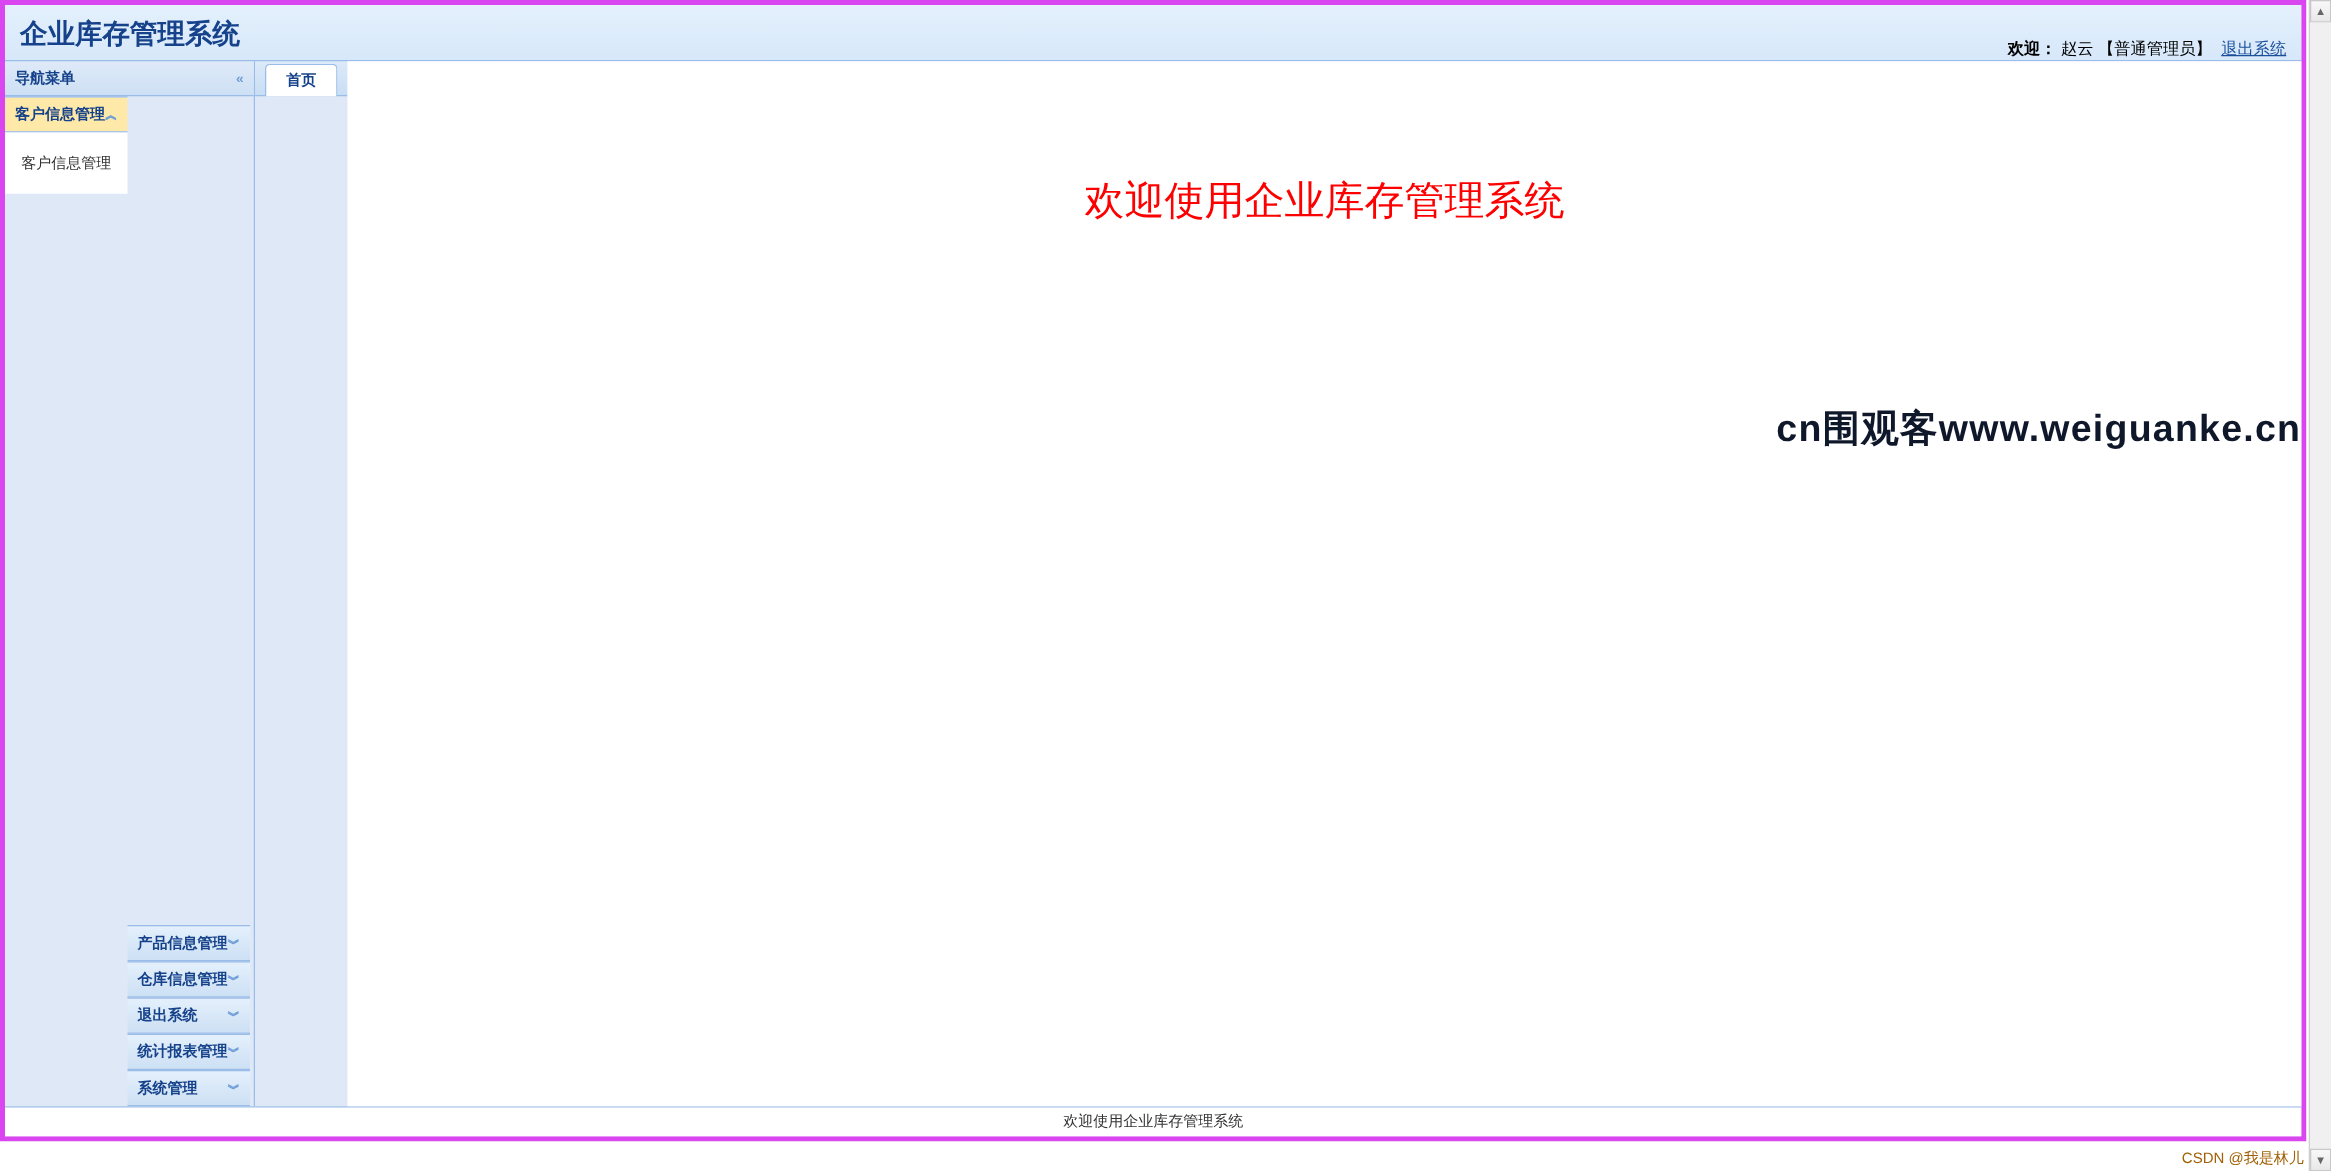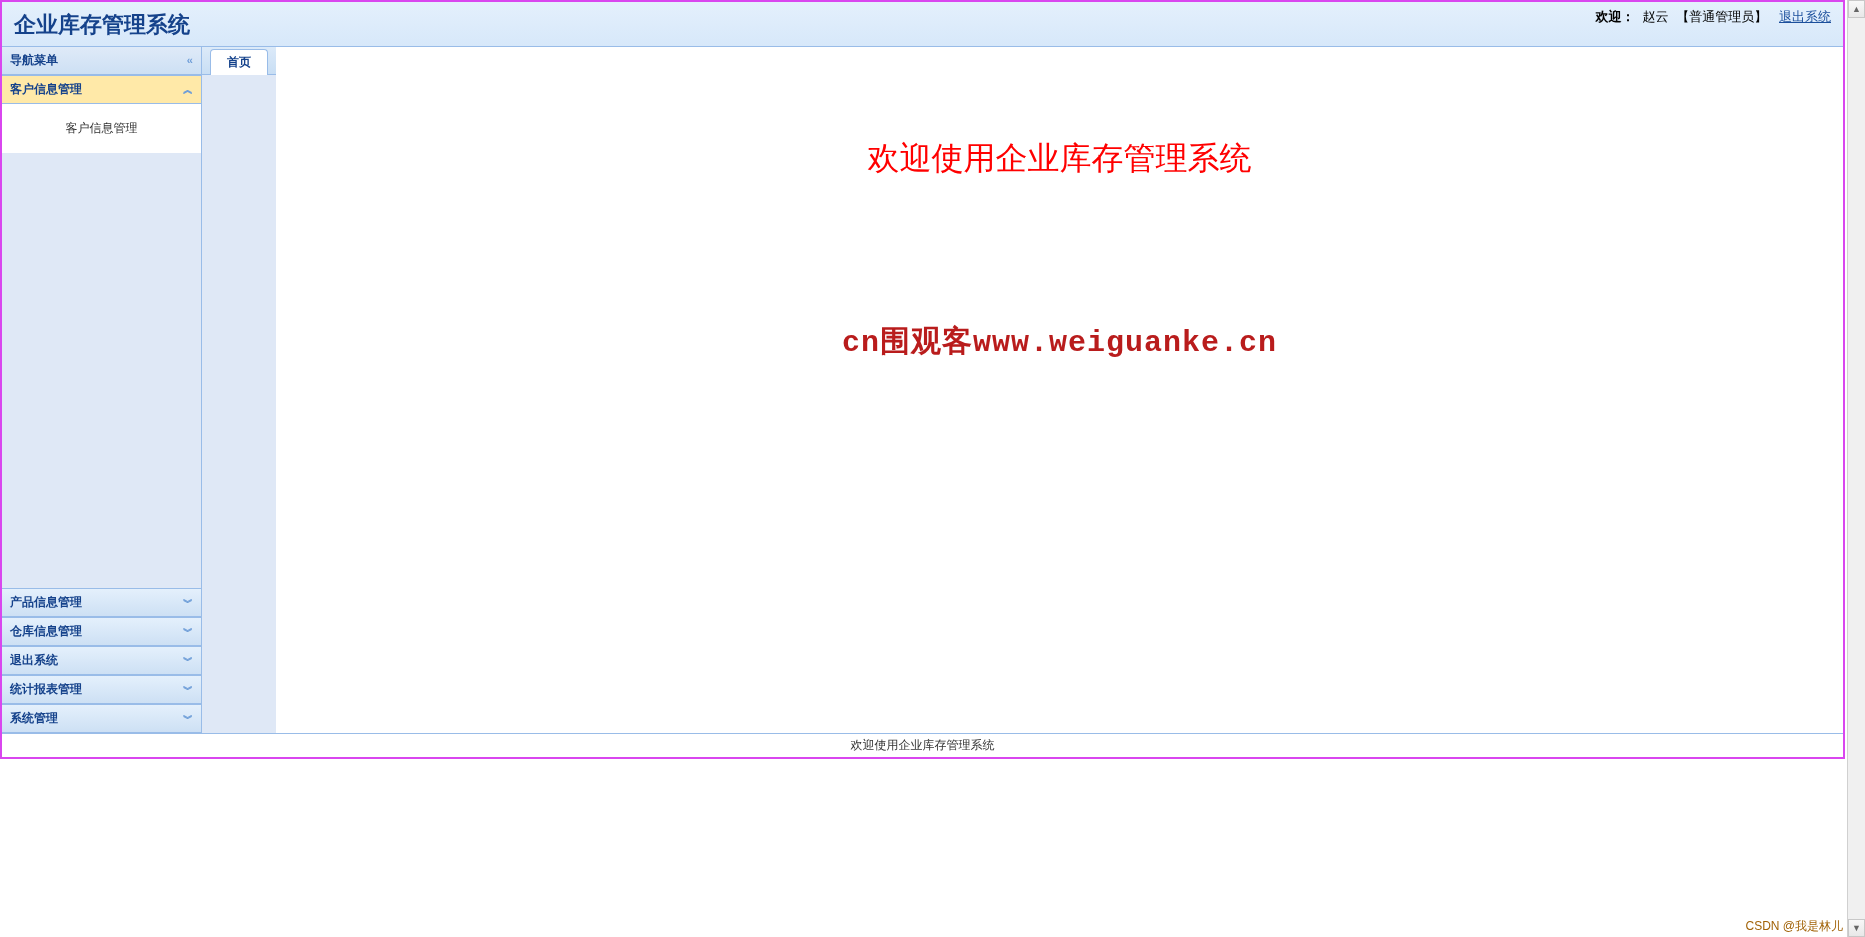--- a/index.html
+++ b/index.html
@@ -7,41 +7,40 @@
       font-family: "Microsoft YaHei", Arial, sans-serif;
       font-size: 12px;
       background: #fff;
       width: 1865px;
       height: 937px;
       overflow: hidden;
       position: relative;
     }
     .app-container {
       width: 1845px;
-      height: 759px;
+      height: 913px;
       display: flex;
       flex-direction: column;
-      border: 2px solid #d946ef;
-      font-family: Liberation Mono, monospace;
+      border: 4px solid #d946ef;
     }
     .header {
       background: linear-gradient(#e4f0fc, #d7e8fa);
       border-bottom: 1px solid #99bce8;
       padding: 8px 12px 6px;
       position: relative;
     }
     .app-title {
       font-size: 22px;
       font-weight: bold;
       color: #15428b;
     }
     .header-right {
       position: absolute;
       right: 12px;
-      bottom: 20px;
+      bottom: 0;
       font-size: 13px;
       color: #000;
     }
     .header-right .welcome-label { font-weight: bold; }
     .header-right a {
       color: #1b4f9c;
       text-decoration: underline;
       cursor: pointer;
       margin-left: 4px;
     }
@@ -67,21 +66,21 @@
       justify-content: space-between;
       align-items: center;
       cursor: pointer;
     }
     .collapse-icon {
       color: #6f9ed8;
       font-size: 11px;
     }
     .accordion {
       display: flex;
-      flex-direction: column;
+      flex-direction: row;
       flex: 1;
     }
     .accordion-top { }
     .accordion-bottom { margin-top: auto; text-align: right; }
     .acc-header {
       background: linear-gradient(#e4f0fc, #cde0f4);
       border-top: 1px solid #99bce8;
       border-bottom: 1px solid #99bce8;
       padding: 5px 8px;
       font-weight: bold;
@@ -143,24 +142,25 @@
       padding-top: 90px;
       text-align: center;
     }
     .welcome-title {
       color: red;
       font-size: 32px;
       font-weight: normal;
     }
     .watermark {
       margin-top: 140px;
-      color: #b91c1c;
+      color: #0f172a;
       font-size: 30px;
       letter-spacing: 1px;
       font-weight: bold;
+      text-align: right;
     }
     .footer {
       border-top: 1px solid #99bce8;
       background: #fff;
       text-align: center;
       padding: 3px 0;
       font-size: 12px;
       color: #333;
     }
     .scrollbar {

